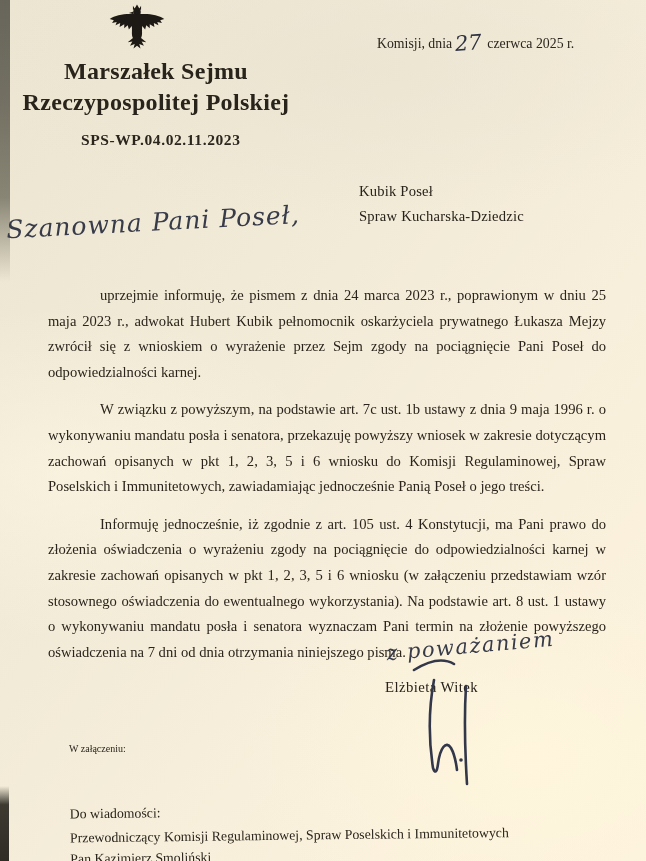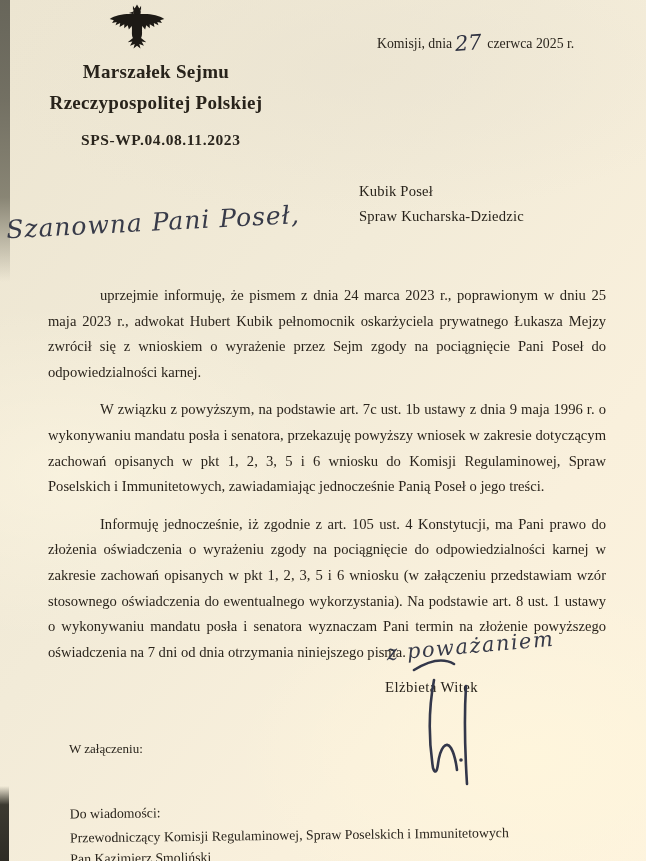--- a/index.html
+++ b/index.html
@@ -21,21 +21,21 @@
     background:linear-gradient(to bottom,#504f45 0%,#5d5b4f 35%,#777464 70%,rgba(120,116,100,0) 100%);
     opacity:.85;
   }
   .edge-strip-bottom-left{
     position:absolute;left:0;top:786px;width:9px;height:75px;
     background:linear-gradient(to bottom, rgba(70,68,58,0) 0%, #3c3a31 25%, #2e2c25 100%);
   }
   .emblem{position:absolute;left:108px;top:2px;width:58px;height:56px;}
   .sender{
     position:absolute;left:22px;top:56px;width:268px;
-    text-align:center;font-weight:bold;font-size:19px;line-height:31px;
+    text-align:center;font-weight:bold;font-size:24px;line-height:31px;
     letter-spacing:.3px;color:#28231b;
   }
   .dateline{
     position:absolute;left:377px;top:36px;width:262px;
     font-size:13.8px;color:#2a251d;white-space:nowrap;
   }
   .hand{
     font-family:"DejaVu Serif", serif;
     font-style:italic;color:#383b49;
   }
@@ -64,21 +64,21 @@
     position:absolute;left:386px;top:634px;
     font-size:21px;transform:rotate(-5deg);letter-spacing:1.5px;white-space:nowrap;
   }
   .signer{
     position:absolute;left:385px;top:679px;
     font-size:14.8px;letter-spacing:.4px;color:#28231b;
   }
   .signature-svg{position:absolute;left:404px;top:656px;width:96px;height:134px;}
   .attachments{
     position:absolute;left:69px;top:736px;
-    font-size:13px;line-height:26px;color:#2a251d;
+    font-size:10px;line-height:26px;color:#2a251d;
   }
   .cc{
     position:absolute;left:70px;top:800px;width:560px;
     font-size:13.8px;line-height:21.5px;color:#2a251d;
     transform:rotate(-.7deg);
   }
   .cc .cc-label{margin-bottom:2px;}
 </style>
 </head>
 <body>
@@ -107,21 +107,21 @@
 
   <div class="sender">
     <div>Marszałek Sejmu</div>
     <div>Rzeczypospolitej Polskiej</div>
   </div>
 
   <div class="dateline">
     <span>Komisji, dnia</span><span class="hand date-day">27</span> <span>czerwca 2025 r.</span>
   </div>
 
-  <div class="refnum">SPS-WP.04.08.11.2023</div>
+  <div class="refnum">SPS-WP.04.02.11.2023</div>
 
   <div class="addressee">
     <div>Kubik Poseł</div>
     <div>Spraw Kucharska-Dziedzic</div>
   </div>
 
   <div class="greeting hand">Szanowna Pani Poseł,</div>
 
   <div class="body-text">
     <p>uprzejmie informuję, że pismem z dnia 24 marca 2023 r., poprawionym w dniu 25 maja 2023 r., adwokat Hubert Kubik pełnomocnik oskarżyciela prywatnego Łukasza Mejzy zwrócił się z wnioskiem o wyrażenie przez Sejm zgody na pociągnięcie Pani Poseł do odpowiedzialności karnej.</p>

